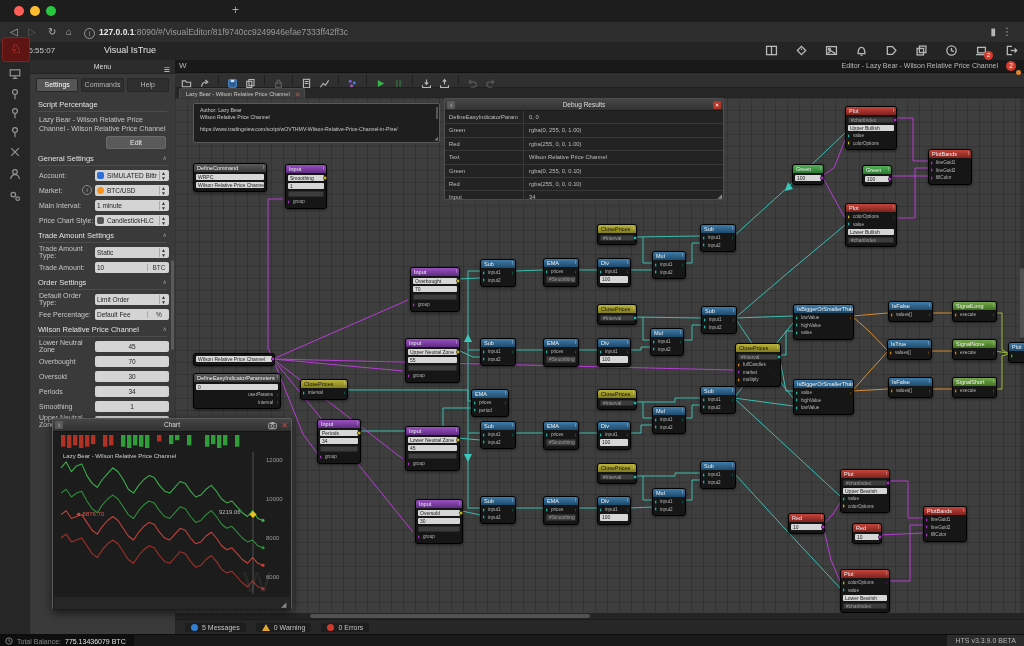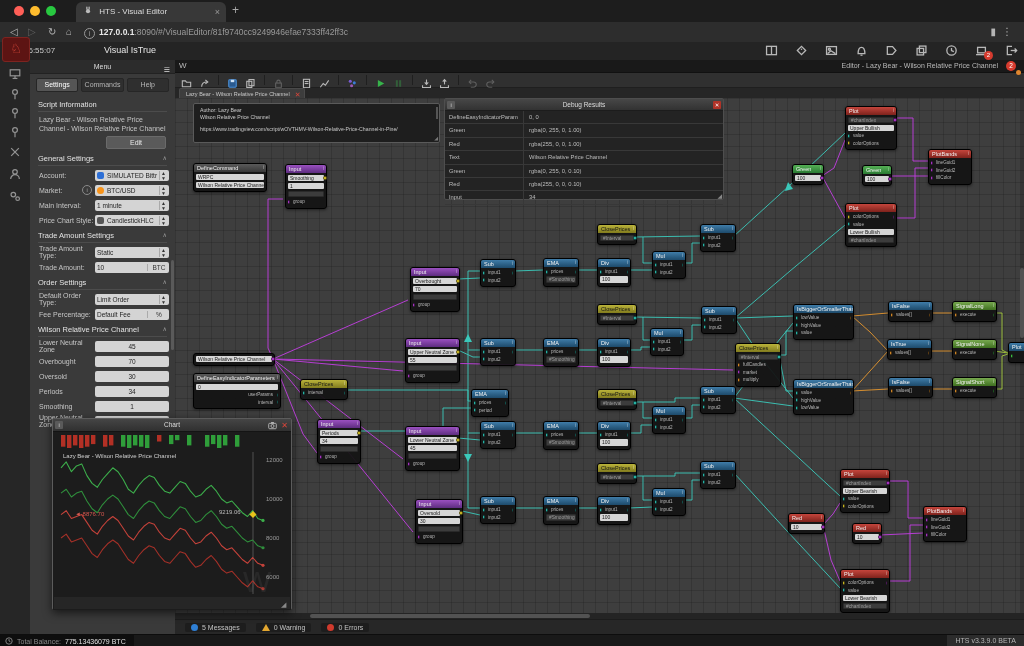--- a/index.html
+++ b/index.html
@@ -123,29 +123,20 @@
 </style>
 </head>
 <body>
 
 <div id="screen">
 
   <div id="tabstrip">
     <span class="tl" style="left:14px;background:#ff5f57"></span>
     <span class="tl" style="left:30px;background:#febc2e"></span>
     <span class="tl" style="left:46px;background:#28c840"></span>
-    <div id="btab">
-      <span class="fav"><svg width="8" height="8" viewBox="0 0 10 10">
-            <circle cx="5" cy="6.5" r="2.6" fill="#bbb"></circle>
-            <rect x="2.8" y="0.5" width="1.6" height="4" rx="0.8" fill="#bbb"></rect>
-            <rect x="5.6" y="0.5" width="1.6" height="4" rx="0.8" fill="#bbb"></rect>
-          </svg></span>
-      <span>HTS - Visual Editor</span>
-      <span class="x">×</span>
-    </div>
     <span id="newtab">+</span>
   </div>
   <div id="navbar">
     <span class="navic" style="left:10px">◁</span>
     <span class="navic dim" style="left:28px">▷</span>
     <span class="navic" style="left:48px">↻</span>
     <span class="navic" style="left:66px">⌂</span>
     <span class="navic" style="left:-100px"></span>
     <div id="urlbar"><span class="ibadge">i</span><b>127.0.0.1</b><span>:8090/#/VisualEditor/81f9740cc9249946efae7333ff42ff3c</span></div>
     <span class="navic" style="right:28px">▮</span>
@@ -229,21 +220,21 @@
     </div>
 
   <div id="sidebar">
     <div id="menuhdr"><span>Menu</span><span class="mh">☰</span></div>
     <div id="sbtabs">
         <div class="sbtab act">Settings</div>
         <div class="sbtab">Commands</div>
         <div class="sbtab">Help</div>
       </div>
     <div id="sbcontent">
-        <div class="sechdr">Script Information</div>
+        <div class="sechdr">Script Percentage</div>
         <div id="scripttext">Lazy Bear - Wilson Relative Price Channel - Wilson Relative Price Channel</div>
         <div id="editbtn">Edit</div>
         <div class="sechdr">General Settings<span class="chev">∧</span></div>
         <div class="srow">
           <span class="lbl">Account:</span>
           <div class="ctl">
             <span class="cic" style="background: rgb(45, 111, 214);"></span>
             <span class="val">SIMULATED Bittr</span>
             <span class="spin">▲<br>▼</span>
           </div>

